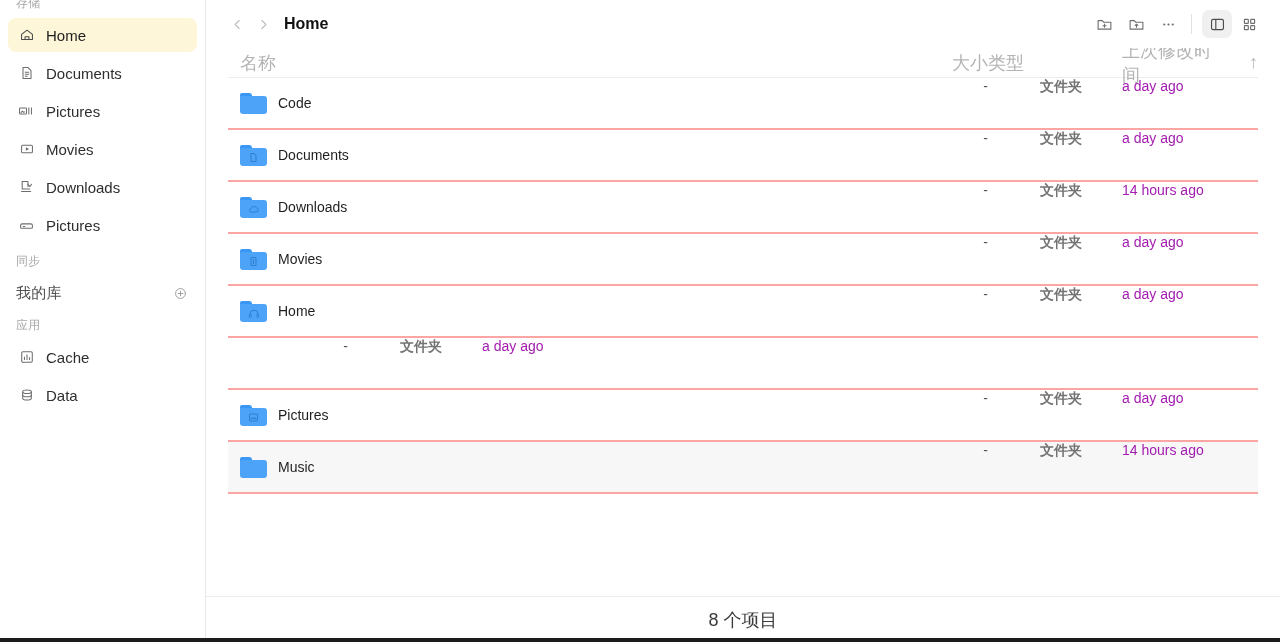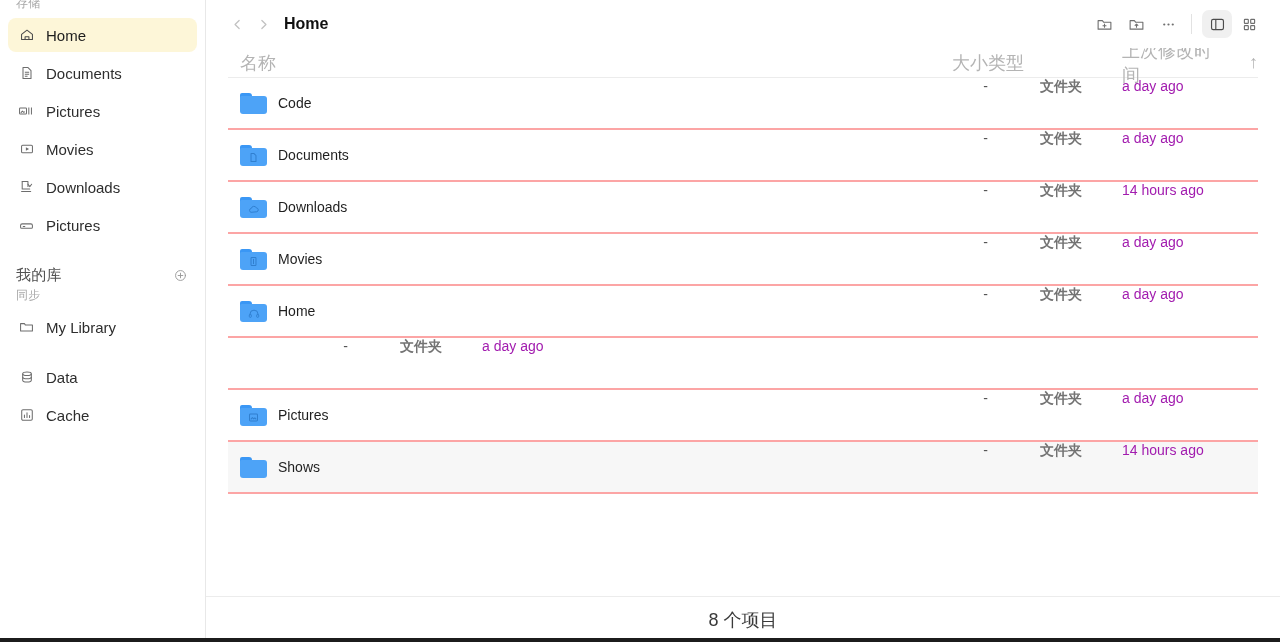--- a/index.html
+++ b/index.html
@@ -168,57 +168,50 @@
         <div class="nav-item">
           <span class="ico">
             <svg width="17" height="16" viewBox="0 0 20 20" fill="none" stroke="currentColor" stroke-width="1.3" stroke-linejoin="round">
               <path d="M2.6 10.6c0-1.1.9-2 2-2h10.8c1.1 0 2 .9 2 2v2.2c0 .7-.6 1.3-1.3 1.3H3.9c-.7 0-1.3-.6-1.3-1.3z"></path>
               <line x1="5.4" y1="11.9" x2="8.4" y2="11.9"></line>
             </svg>
           </span>
           <span class="lbl">Pictures</span>
         </div>
         <div class="spacer-sm"></div>
+        <div class="sec-head">同步</div>
         <div class="sec-head with-add">
           <span class="lib-title">我的库</span>
           <span class="add-btn">
             <svg width="15" height="15" viewBox="0 0 20 20" fill="none" stroke="currentColor" stroke-width="1.25" stroke-linecap="round">
               <circle cx="10" cy="10" r="6.6"></circle>
               <path d="M10 6.9v6.2M6.9 10h6.2"></path>
             </svg>
           </span>
         </div>
-        <div class="sec-head">同步</div>
-        <div class="nav-item">
-          <span class="ico">
-            <svg width="17" height="16" viewBox="0 0 20 20" fill="none" stroke="currentColor" stroke-width="1.3" stroke-linejoin="round">
-              <path d="M2.6 5.8h4.8l1.3 1.8h8.7v7.4H2.6z"></path>
-            </svg>
-          </span>
-          <span class="lbl">My Library</span>
-        </div>
         <div class="spacer-sm"></div>
+        <div class="sec-head">应用</div>
+        <div class="nav-item">
+          <span class="ico">
+            <svg width="16" height="16" viewBox="0 0 20 20" fill="none" stroke="currentColor" stroke-width="1.3" stroke-linejoin="round">
+              <rect x="3.4" y="3.4" width="13.2" height="13.2" rx="1.6"></rect>
+              <path d="M6.8 13.2V10M10 13.2V7.2M13.2 13.2v-2.4" stroke-linecap="round"></path>
+            </svg>
+          </span>
+          <span class="lbl">Cache</span>
+        </div>
         <div class="nav-item">
           <span class="ico">
             <svg width="16" height="16" viewBox="0 0 20 20" fill="none" stroke="currentColor" stroke-width="1.3">
               <ellipse cx="10" cy="6" rx="5.4" ry="2.2"></ellipse>
               <path d="M4.6 6v8c0 1.2 2.4 2.2 5.4 2.2s5.4-1 5.4-2.2V6"></path>
               <path d="M4.6 10.1c0 1.2 2.4 2.2 5.4 2.2s5.4-1 5.4-2.2"></path>
             </svg>
           </span>
           <span class="lbl">Data</span>
-        </div>
-        <div class="nav-item">
-          <span class="ico">
-            <svg width="16" height="16" viewBox="0 0 20 20" fill="none" stroke="currentColor" stroke-width="1.3" stroke-linejoin="round">
-              <rect x="3.4" y="3.4" width="13.2" height="13.2" rx="1.6"></rect>
-              <path d="M6.8 13.2V10M10 13.2V7.2M13.2 13.2v-2.4" stroke-linecap="round"></path>
-            </svg>
-          </span>
-          <span class="lbl">Cache</span>
         </div>
         <div class="spacer-sm"></div>
       </div>
   </aside>
 
   <section class="main">
 
     <div class="header">
       <div class="navbtn dim">
         <svg width="13" height="13" viewBox="0 0 16 16" fill="none" stroke="currentColor" stroke-width="1.6" stroke-linecap="round" stroke-linejoin="round">
@@ -388,21 +381,21 @@
             <div class="c-size">-</div>
             <div class="c-type">文件夹</div>
             <div class="c-mod">a day ago</div>
           </div>
           <div class="row sel">
             <div class="c-name">
               <span class="folder">
                 <span class="tab"></span>
                 <span class="body"></span>
               </span>
-              <span>Shows</span>
+              <span>Music</span>
             </div>
             <div class="c-size">-</div>
             <div class="c-type">文件夹</div>
             <div class="c-mod">14 hours ago</div>
           </div>
         </div>
     </div>
 
     <div class="statusbar">
       <span>8 个项目</span>

